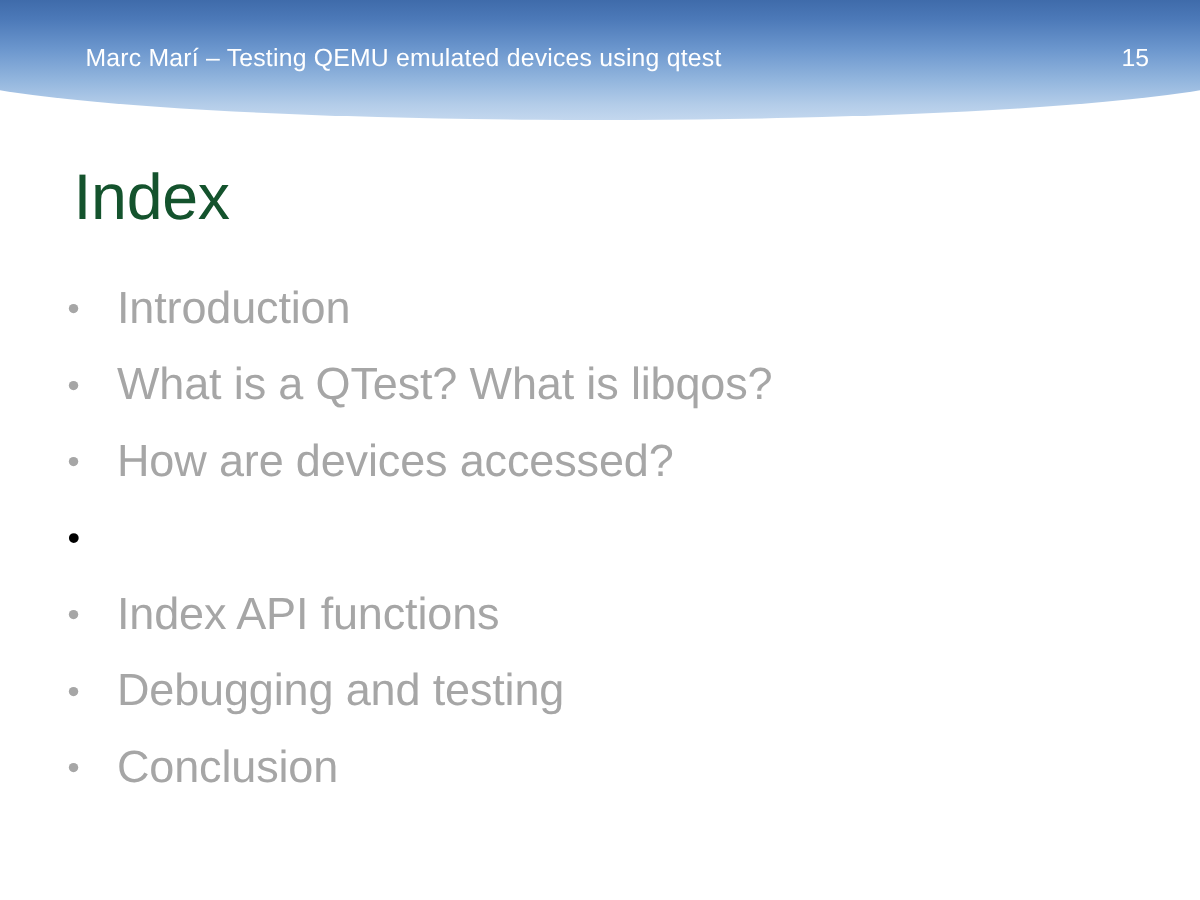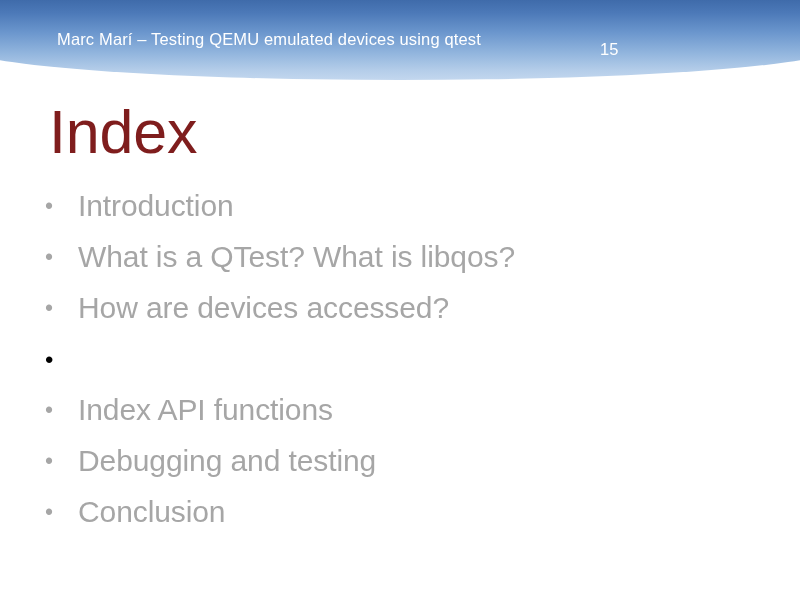--- a/index.html
+++ b/index.html
@@ -70,36 +70,36 @@
     top: 30px;
     font-size: 16.5px;
     color: #ffffff;
     letter-spacing: 0.15px;
     white-space: nowrap;
     font-weight: 400;
   }
   #header-pagenum {
     position: absolute;
     left: 600px;
-    top: 40px;
+    top: 30px;
     width: 166px;
-    text-align: left;
+    text-align: right;
     font-size: 16.5px;
     color: #ffffff;
     font-weight: 400;
   }
 
   
   #slide-title {
     position: absolute;
     left: 49px;
     top: 104px;
-    font-size: 61px;
+    font-size: 43px;
     line-height: 56px;
-    color: #7f1d1d;
+    color: #14532d;
     font-weight: 400;
     letter-spacing: -0.2px;
     white-space: nowrap;
   }
 
   
   #bullet-list {
     position: absolute;
     left: 40px;
     top: 180px;

